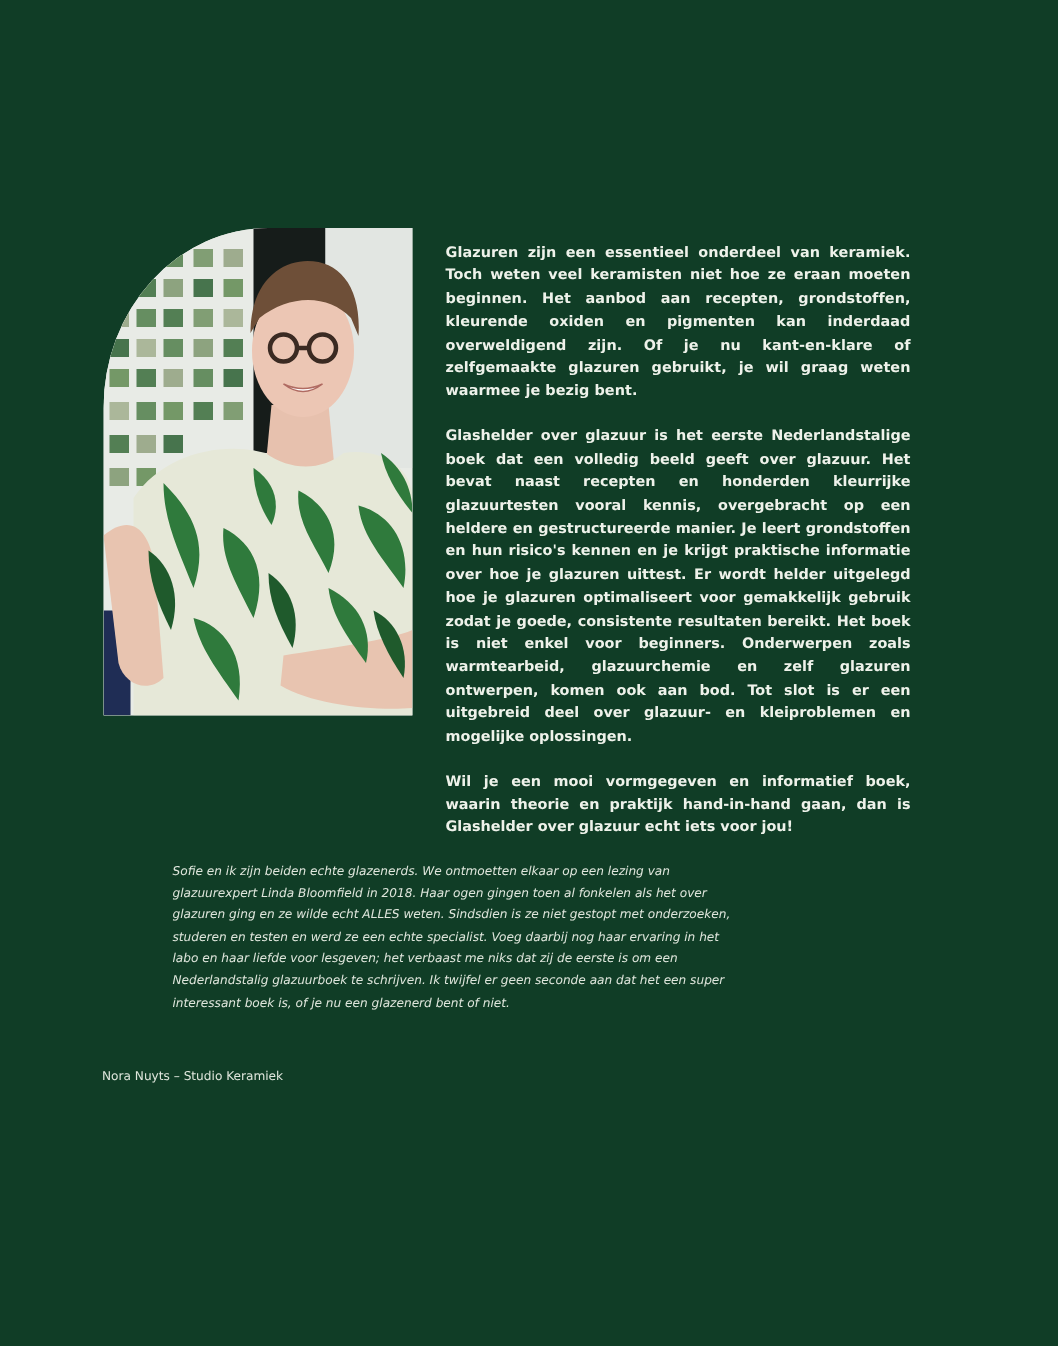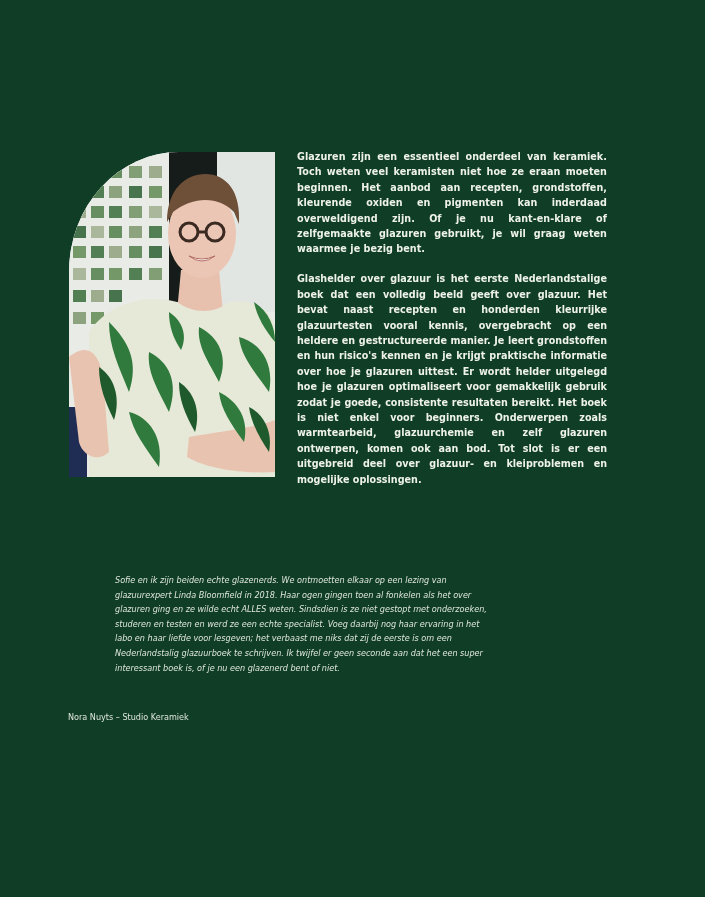--- a/index.html
+++ b/index.html
@@ -15,21 +15,21 @@
     border-top-left-radius: 110px 120px;
     overflow: hidden;
     background: #e9ece6;
   }
   .photo svg { display: block; width: 100%; height: 100%; }
   .body-text {
     position: absolute; left: 297px; top: 149px; width: 310px;
     font-size: 9.6px; line-height: 15.4px; text-align: justify;
   }
   .body-text p { margin: 0 0 14.5px 0; font-weight: bold; }
-  .body-text p.intro { font-weight: bold; letter-spacing: 0.05px; }
+  .body-text p.intro { font-weight: bold; letter-spacing: 0.05px; margin-top: 12px; }
   .quote {
     position: absolute; left: 68px; top: 573px; width: 375px;
     font-size: 8.1px; line-height: 14.6px; font-style: italic; color: #dfe6dc; margin-left: 47px;
   }
   .quote p { margin: 0; }
   .attribution {
     position: absolute; left: 68px; top: 712px;
     font-size: 8.1px; color: #dfe6dc;
   }
 </style>
@@ -116,19 +116,20 @@
       <path d="M30 215 C45 225 52 245 45 268 C36 250 30 234 30 215 Z"></path>
       <path d="M110 230 C125 240 132 258 126 280 C116 262 110 248 110 230 Z"></path>
       <path d="M180 255 C195 262 204 280 200 300 C190 285 182 270 180 255 Z"></path>
     </g>
   </svg>
 </div>
 
 <div class="body-text">
   <p class="intro">Glazuren zijn een essentieel onderdeel van keramiek. Toch weten veel keramisten niet hoe ze eraan moeten beginnen. Het aanbod aan recepten, grondstoffen, kleurende oxiden en pigmenten kan inderdaad overweldigend zijn. Of je nu kant-en-klare of zelfgemaakte glazuren gebruikt, je wil graag weten waarmee je bezig bent.</p>
   <p>Glashelder over glazuur is het eerste Nederlandstalige boek dat een volledig beeld geeft over glazuur. Het bevat naast recepten en honderden kleurrijke glazuurtesten vooral kennis, overgebracht op een heldere en gestructureerde manier. Je leert grondstoffen en hun risico's kennen en je krijgt praktische informatie over hoe je glazuren uittest. Er wordt helder uitgelegd hoe je glazuren optimaliseert voor gemakkelijk gebruik zodat je goede, consistente resultaten bereikt. Het boek is niet enkel voor beginners. Onderwerpen zoals warmtearbeid, glazuurchemie en zelf glazuren ontwerpen, komen ook aan bod. Tot slot is er een uitgebreid deel over glazuur- en kleiproblemen en mogelijke oplossingen.</p>
+  <p>Wil je een mooi vormgegeven en informatief boek, waarin theorie en praktijk hand-in-hand gaan, dan is Glashelder over glazuur echt iets voor jou!</p>
 </div>
 
 <div class="quote">
   <p>Sofie en ik zijn beiden echte glazenerds. We ontmoetten elkaar op een lezing van glazuurexpert Linda Bloomfield in 2018. Haar ogen gingen toen al fonkelen als het over glazuren ging en ze wilde echt ALLES weten. Sindsdien is ze niet gestopt met onderzoeken, studeren en testen en werd ze een echte specialist. Voeg daarbij nog haar ervaring in het labo en haar liefde voor lesgeven; het verbaast me niks dat zij de eerste is om een Nederlandstalig glazuurboek te schrijven. Ik twijfel er geen seconde aan dat het een super interessant boek is, of je nu een glazenerd bent of niet.</p>
 </div>
 
 <div class="attribution">Nora Nuyts – Studio Keramiek</div>
 
 </body></html>

